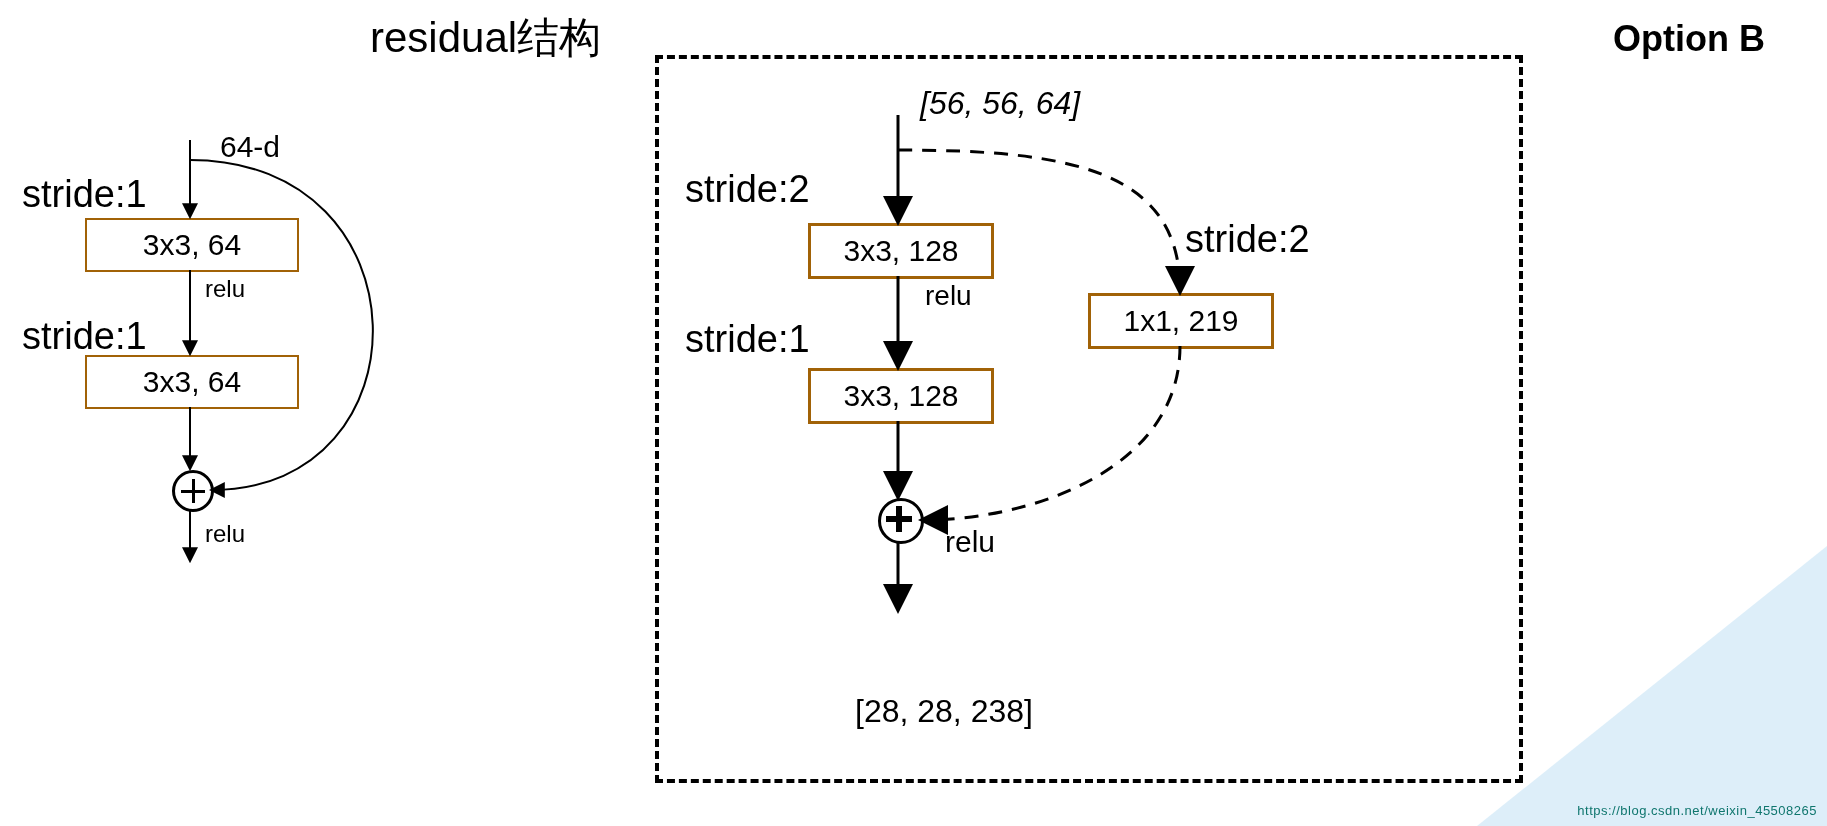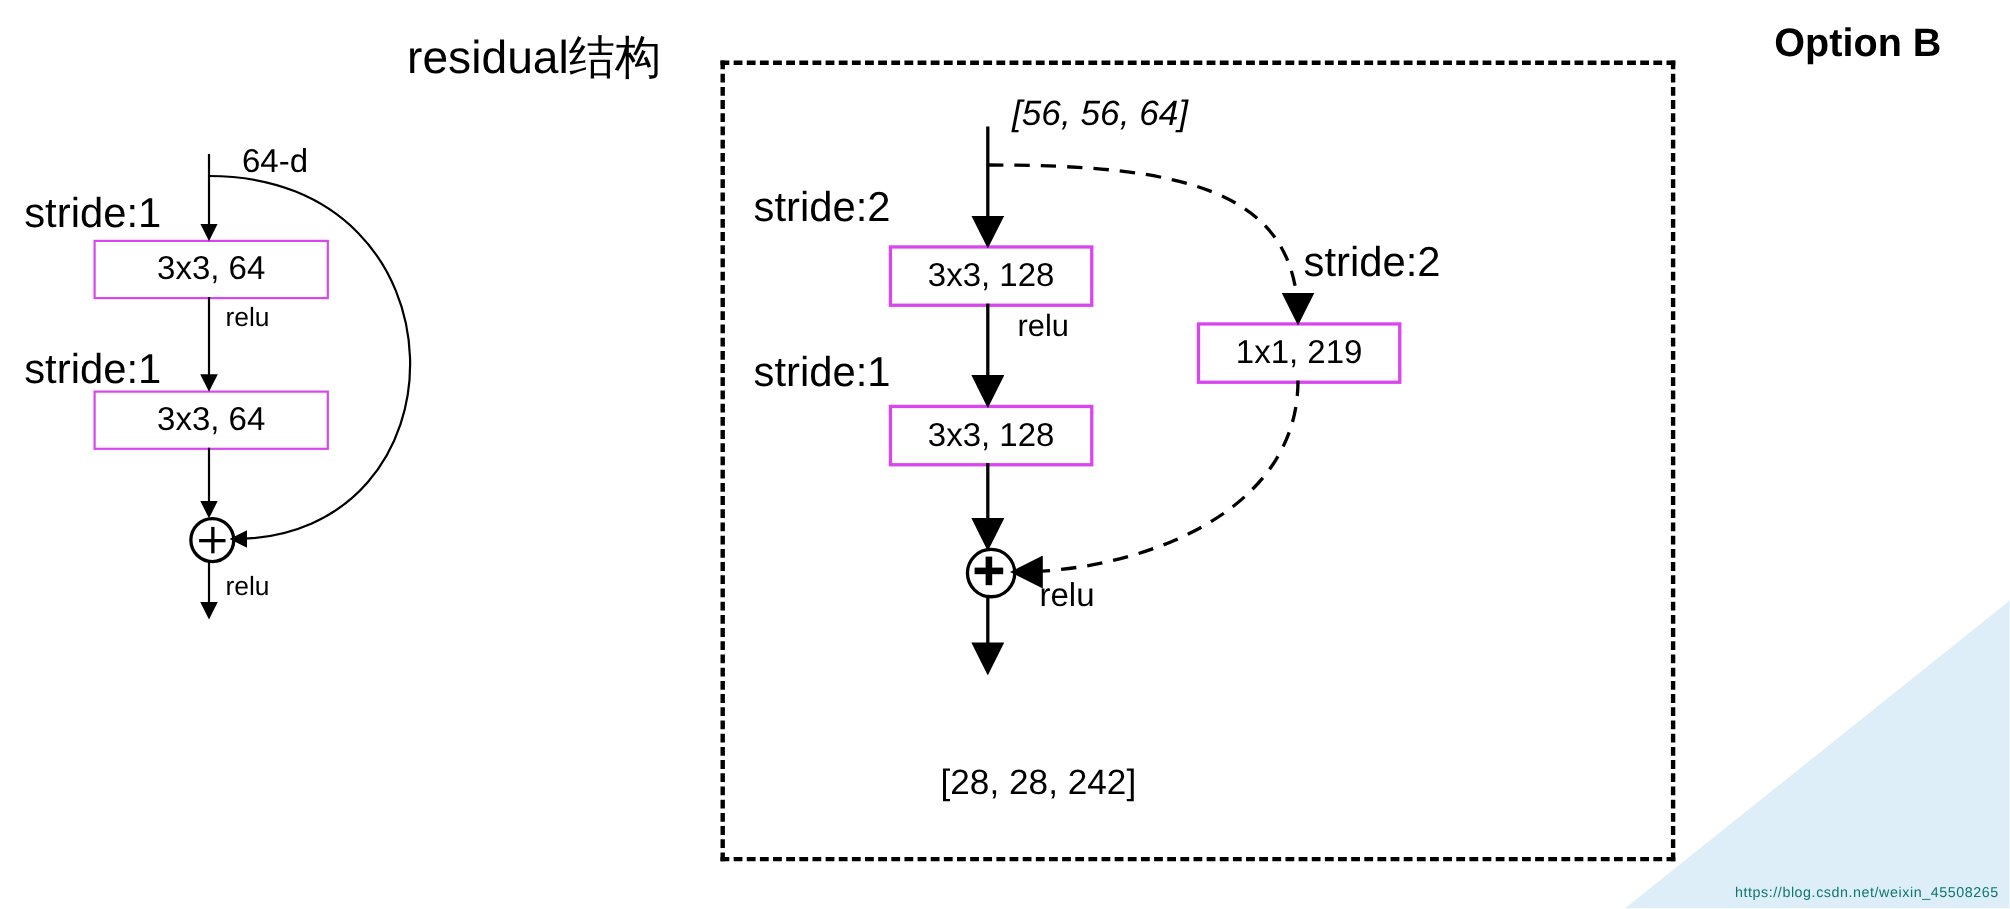--- a/index.html
+++ b/index.html
@@ -17,21 +17,21 @@
       font-size: 42px;
       color: #000;
     }
     .label {
       position: absolute;
       font-size: 38px;
       color: #000;
     }
     .block-box {
       position: absolute;
-      border: 2px solid #d946ef;
+      border: 2px solid #a16207;
       background: #fff;
       font-size: 30px;
       display: flex;
       align-items: center;
       justify-content: center;
     }
     .dashed-box {
       position: absolute;
       border: 4px dashed #000;
     }
@@ -81,21 +81,21 @@
       position: absolute;
       left: 0; top: 0;
       width: 1827px;
       height: 826px;
       pointer-events: none;
     }
   </style>
 </head>
 <body>
 
-<div class="title" style="left:370px; top:24px;">residual结构</div>
+<div class="title" style="left:370px; top:10px;">residual结构</div>
 
 <div class="option-b" style="left:1585px; top:18px;margin-left:28px;">Option B</div>
 
 <div class="label" style="left:22px; top:173px;">stride:1</div>
 <div class="label" style="left:22px; top:315px;">stride:1</div>
 <div class="label" style="left:220px; top:130px; font-size:30px;">64-d</div>
 
 <div class="block-box" style="left:85px; top:218px; width:210px; height:50px;">
   <span>3x3, 64</span>
 </div>
@@ -104,21 +104,21 @@
 </div>
 
 <div class="label" style="left:205px; top:275px; font-size:24px;">relu</div>
 <div class="label" style="left:205px; top:520px; font-size:24px;">relu</div>
 
 <div class="plus-circle" style="left:172px; top:470px;"></div>
 
 <div class="dashed-box" style="left:655px; top:55px; width:860px; height:720px;"></div>
 
 <div class="label" style="left:920px; top:85px; font-size:32px;font-style:italic;">[56, 56, 64]</div>
-<div class="label" style="left:855px; top:693px; font-size:32px;">[28, 28, 242]</div>
+<div class="label" style="left:855px; top:693px; font-size:32px;">[28, 28, 238]</div>
 
 <div class="label" style="left:685px; top:168px;">stride:2</div>
 <div class="label" style="left:685px; top:318px;">stride:1</div>
 <div class="label" style="left:1185px; top:218px;">stride:2</div>
 
 <div class="block-box" style="left:808px; top:223px; width:180px; height:50px; border-width:3px;">
   <span>3x3, 128</span>
 </div>
 <div class="block-box" style="left:808px; top:368px; width:180px; height:50px; border-width:3px;">
   <span>3x3, 128</span>

